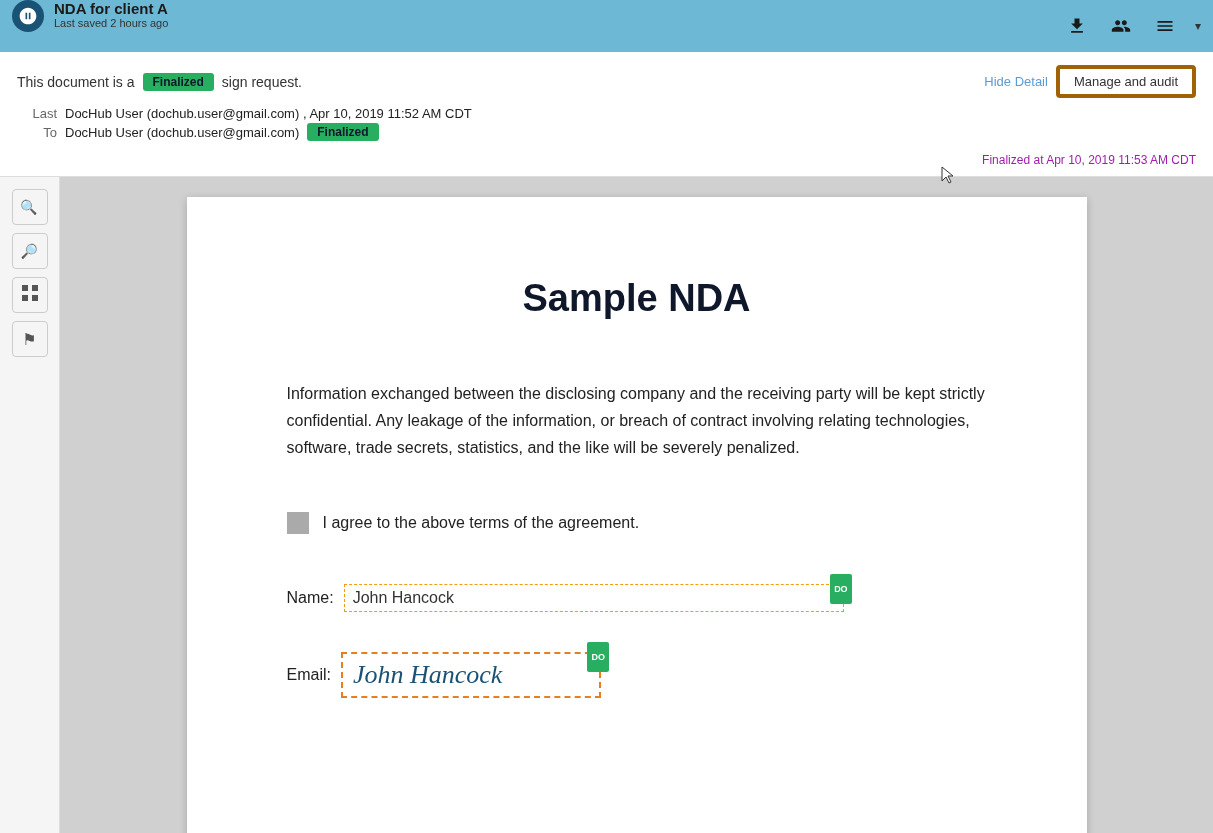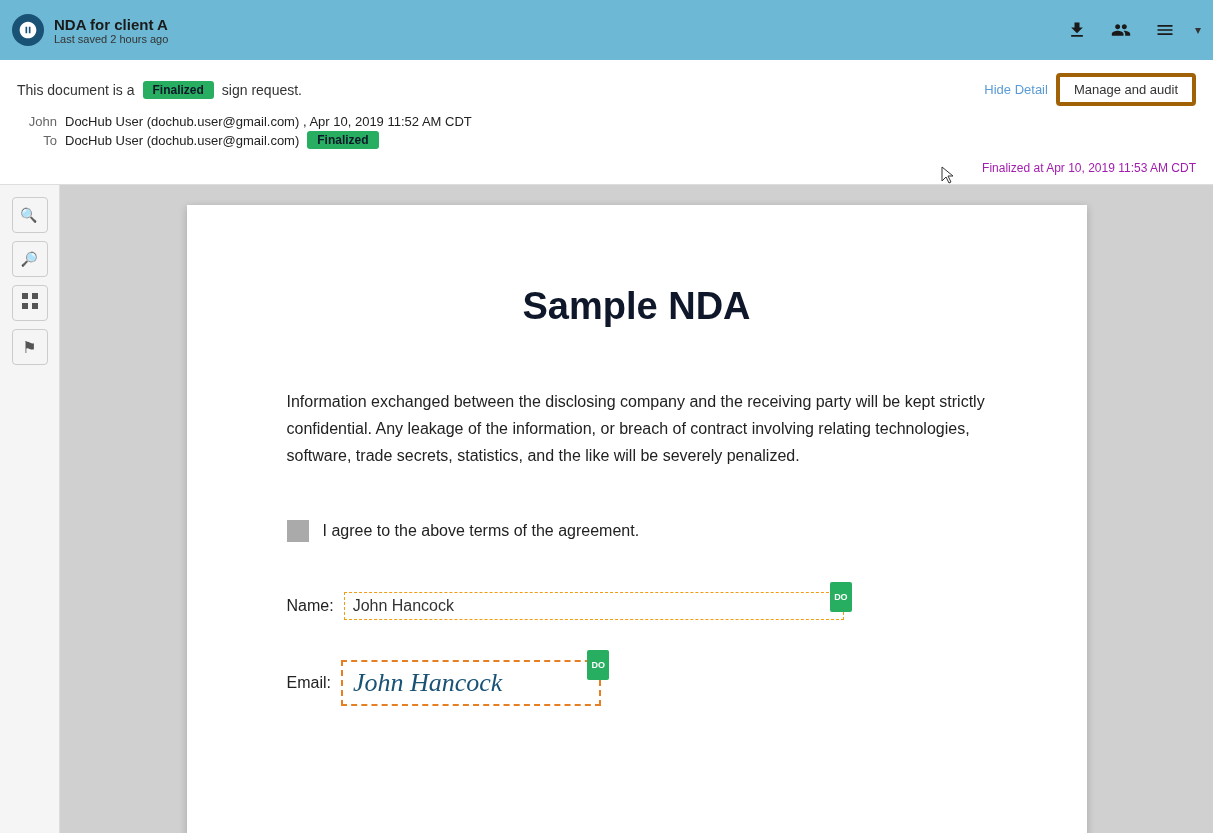--- a/index.html
+++ b/index.html
@@ -1,23 +1,22 @@
 <!DOCTYPE html>
 <html><head>
   <meta charset="utf-8">
   <style>
     * { box-sizing: border-box; margin: 0; padding: 0; }
     body { font-family: -apple-system, BlinkMacSystemFont, 'Segoe UI', Arial, sans-serif; background: #f0f0f0; overflow: hidden; width: 1213px; height: 833px; }
 
     
     .header {
       background: #6db8d4;
-      height: 60px;
-      display: flex;
-      align-items: center;
+      height: 52px;
+      display: flex;
       padding: 0 12px;
       gap: 10px;
     }
     .header-logo {
       width: 32px;
       height: 32px;
       background: #1a5276;
       border-radius: 50%;
       display: flex; align-items: center; justify-content: center;
       flex-shrink: 0;
@@ -245,21 +244,21 @@
         <span class="finalized-badge">Finalized</span>
         <span>sign request.</span>
       </div>
       <div class="info-bar-actions">
         <button class="hide-detail-link">Hide Detail</button>
         <button class="manage-audit-btn">Manage and audit</button>
       </div>
     </div>
     <div class="info-bar-meta">
       <div class="meta-row">
-        <span class="meta-label">John</span>
+        <span class="meta-label">Last</span>
         <span class="meta-value">DocHub User (dochub.user@gmail.com) , Apr 10, 2019 11:52 AM CDT</span>
       </div>
       <div class="meta-row">
         <span class="meta-label">To</span>
         <span class="meta-value">DocHub User (dochub.user@gmail.com)</span>
         <span class="finalized-badge">Finalized</span>
       </div>
     </div>
     <div class="info-bar-bottom-row">
       <span>Finalized at Apr 10, 2019 11:53 AM CDT</span>

